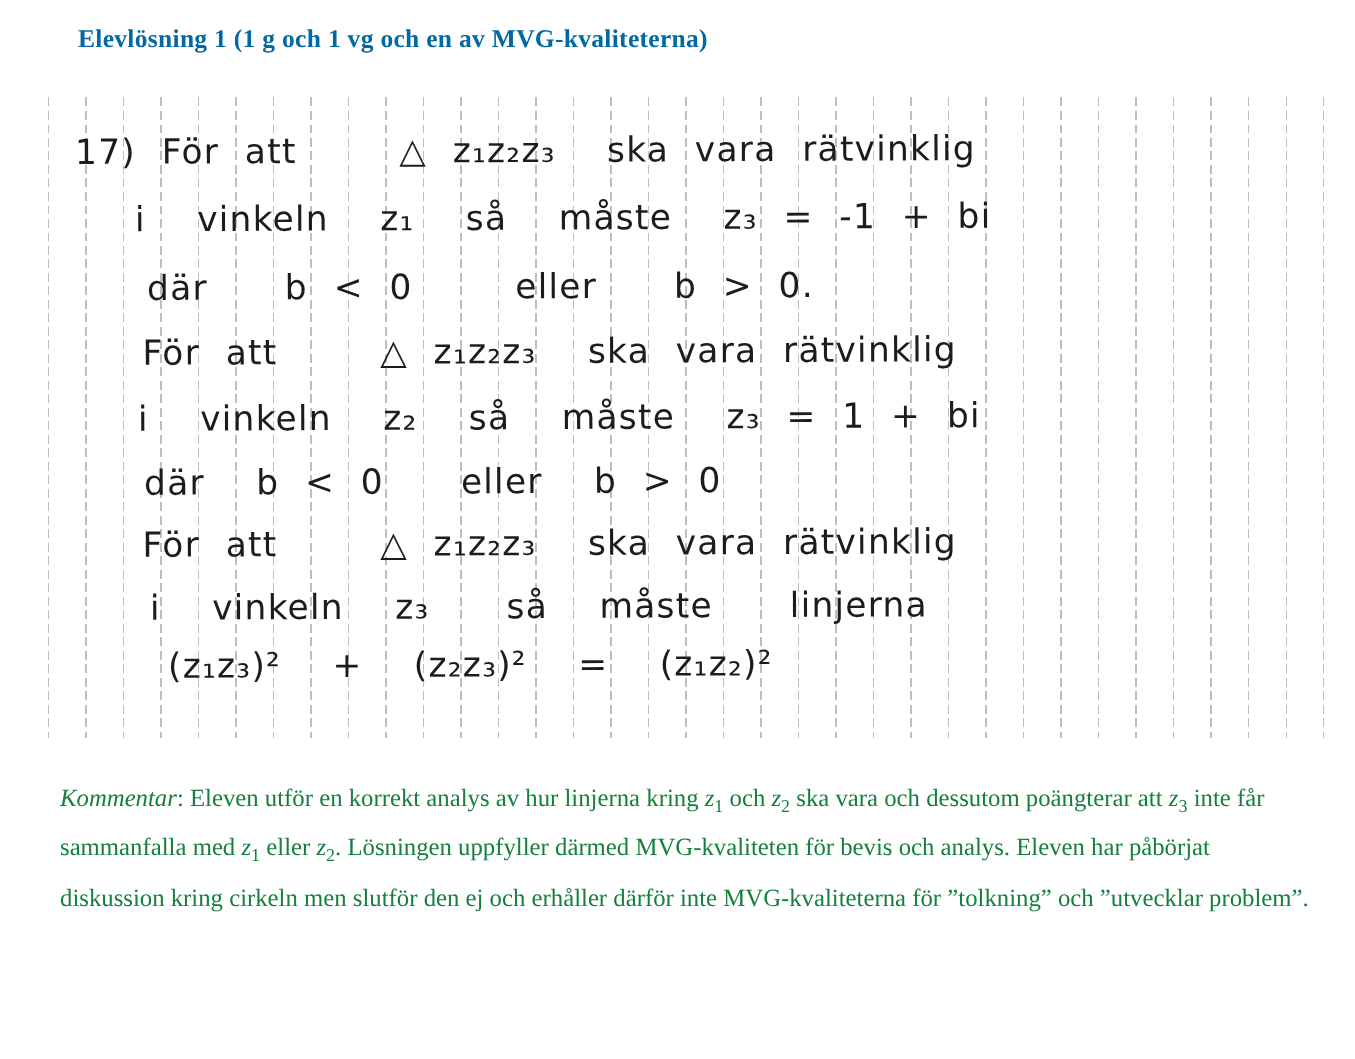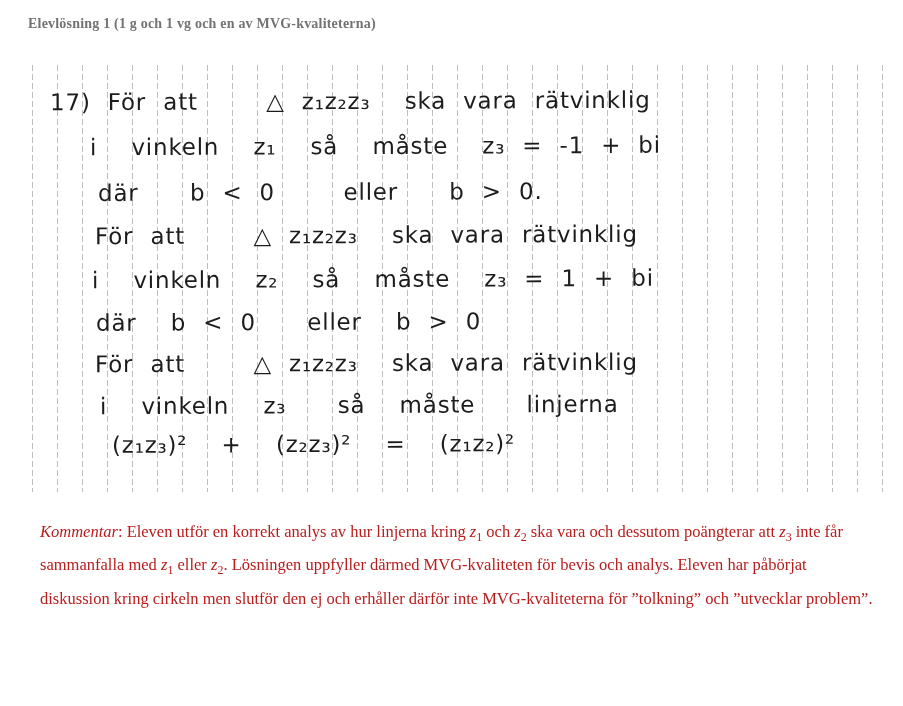--- a/index.html
+++ b/index.html
@@ -10,26 +10,26 @@
   #page {
     position: relative;
     width: 903px;
     height: 706px;
     background: #ffffff;
     overflow: hidden;
     font-family: "Liberation Serif", serif;
   }
   .doc-title {
     position: absolute;
-    left: 28px;
+    left: 52px;
     top: 16px;
     font-family: "Liberation Serif", serif;
-    font-size: 14px;
+    font-size: 17px;
     font-weight: bold;
-    color: #737373;
+    color: #0369a1;
     letter-spacing: 0.2px;
   }
   
   .grid-paper {
     position: absolute;
     left: 8px;
     top: 62px;
     width: 895px;
     height: 430px;
     background-color: #ffffff;
@@ -49,21 +49,21 @@
     transform: rotate(-0.25deg);
   }
   .comment {
     position: absolute;
     left: 40px;
     top: 518px;
     width: 838px;
     font-family: "Liberation Serif", serif;
     font-size: 16.5px;
     line-height: 28px;
-    color: #b91c1c;
+    color: #15803d;
     text-align: left;
   }
   .comment sub {
     font-size: 12px;
   }
 </style>
 </head>
 <body>
 
 <div id="page">

